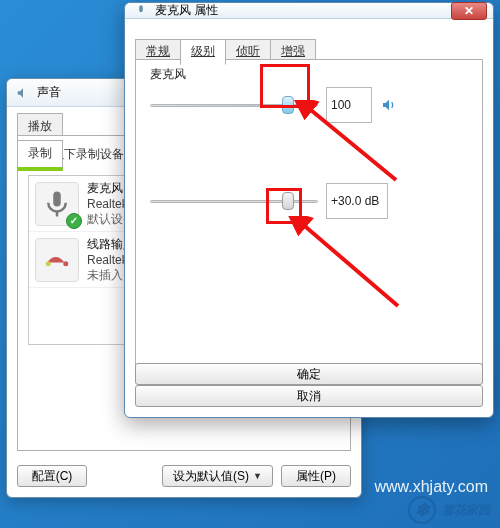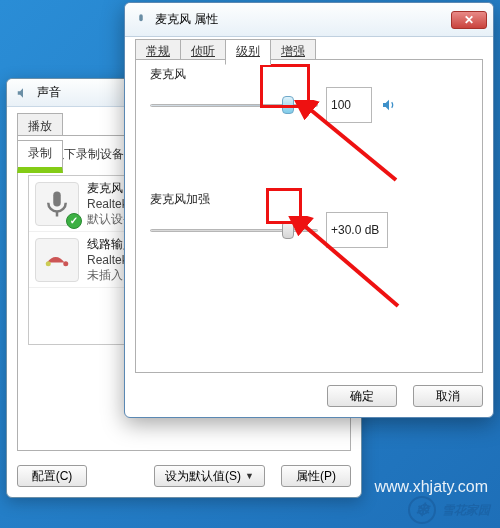--- a/index.html
+++ b/index.html
@@ -15,21 +15,21 @@
     height: 28px; display: flex; align-items: center; padding: 0 8px;
     background: linear-gradient(#fdfefe, #e9f1f7); border-bottom: 1px solid #c9d8e6;
     border-radius: 6px 6px 0 0;
   }
   .sound-titlebar .icon { width: 16px; height: 16px; margin-right: 6px; display:flex; align-items:center; justify-content:center; }
   .sound-tabs { position: absolute; left: 10px; top: 34px; display: flex; flex-direction: column; }
   .sound-tab {
     padding: 4px 10px 5px; background: #f0f0f0; border: 1px solid #b0b0b0;
     border-bottom: none; margin-right: -1px; color: #333;
   }
-  .sound-tab.active { background: #fff; border-bottom: 6px solid #84cc16; position: relative; z-index: 2; }
+  .sound-tab.active { background: #fff; border-bottom: 4px solid #84cc16; position: relative; z-index: 2; }
   .sound-panel {
     position: absolute; left: 10px; right: 10px; top: 56px; bottom: 46px;
     background: #fff; border: 1px solid #b0b0b0;
   }
   .sound-hint { padding: 10px 10px 6px; color: #333; }
   .device-list {
     margin: 6px 10px 10px; border: 1px solid #c8c8c8; background: #fff; height: 170px;
   }
   .device-item { display: flex; align-items: center; height: 56px; border-bottom: 1px solid #f0f0f0; padding: 4px 6px; }
   .device-icon { width: 44px; height: 44px; background: #f4f4f4; border: 1px solid #dcdcdc; border-radius: 4px; margin-right: 8px; display:flex; align-items:center; justify-content:center; position: relative; }
@@ -51,21 +51,21 @@
   .btn7.small { min-width: 70px; }
   .dropdown-arrow { margin-left:4px; font-size:9px; color:#333; }
 
   
   .props-window {
     position: absolute; left: 124px; top: 2px; width: 370px; height: 416px;
     background: #fff; border: 1px solid #5a88b3; border-radius: 6px;
     box-shadow: 0 6px 22px rgba(0,0,0,0.35);
   }
   .props-titlebar {
-    height: 34px; display: flex; align-items: center; padding: 0 6px 0 8px;
+    height: 16px; display: flex; align-items: center; padding: 0 6px 0 8px;
     background: linear-gradient(#fdfefe, #e8f1f8); border-bottom: 1px solid #c0d0df;
     border-radius: 6px 6px 0 0; justify-content: space-between;
   }
   .props-titlebar .left { display:flex; align-items:center; }
   .props-titlebar .icon { width:16px; height:16px; margin-right:6px; display:flex; align-items:center; justify-content:center;}
   .close-btn {
     width: 36px; height: 18px; border-radius: 3px;
     background: linear-gradient(#e88a87, #c9433d);
     border: 1px solid #a6322c; display:flex; align-items:center; justify-content:center;
     color:#fff; font-weight:bold; font-size:11px; cursor:pointer;
@@ -95,21 +95,21 @@
   }
   .thumb.blue { background: linear-gradient(#dff2fb, #7fcbe9); }
   .thumb.gray { background: linear-gradient(#f5f5f5, #d6d6d6); border-color:#9c9c9c; }
   .value-box {
     width: 46px; height: 36px; border: 1px solid #b8b8b8; background:#fff; padding:0 4px;
     display:flex; align-items:center; color:#222;
   }
   .speaker-icon { width:18px; height:18px; display:flex; align-items:center; justify-content:center; }
   .highlight-box { position:absolute; border:3px solid #e11; pointer-events:none; }
   .arrow-svg { position:absolute; pointer-events:none; }
-  .props-bottom { position:absolute; left:10px; right:10px; bottom:10px; display:flex; justify-content:flex-end; gap:16px; }
+  .props-bottom { position:absolute; left:10px; right:10px; bottom:10px; display:flex; justify-content:flex-end; gap:0;flex-direction:column; }
 
   
   .watermark {
     position:absolute; right:10px; bottom:4px; display:flex; align-items:center; gap:6px;
     font-size:20px; font-style:italic; font-weight:bold; color:#1b64a8;
   }
   .wm-icon {
     width:28px; height:28px; border-radius:50%; border:2px solid #1b64a8;
     display:flex; align-items:center; justify-content:center; color:#1b64a8; font-size:18px; font-weight:bold;
   }
@@ -163,21 +163,21 @@
           <div class="t2">Realtek Hi</div>
           <div class="t3">未插入</div>
         </div>
       </div>
     </div>
   </div>
   <div class="sound-bottom">
     <div class="btn7 small">
         <span>配置(C)</span>
       </div>
-    <div style="display:flex; gap:16px;">
+    <div style="display:flex; gap:8px;">
       <div class="btn7">
           <span>设为默认值(S)</span>
           <span class="dropdown-arrow">▼</span>
         </div>
       <div class="btn7 small">
           <span>属性(P)</span>
         </div>
     </div>
   </div>
 </div>
@@ -191,22 +191,22 @@
           </svg>
       </span>
       <span>麦克风 属性</span>
     </div>
     <div class="close-btn">
       <span>✕</span>
     </div>
   </div>
   <div class="props-tabs">
     <div class="props-tab"><span>常规</span></div>
+    <div class="props-tab active"><span>级别</span></div>
     <div class="props-tab"><span>侦听</span></div>
-    <div class="props-tab active"><span>级别</span></div>
     <div class="props-tab"><span>增强</span></div>
   </div>
   <div class="props-panel">
     <div class="group-label">麦克风</div>
     <div class="slider-row">
       <div class="track shaded">
         <div class="bar"></div>
         <div class="thumb blue" style="left:calc(82% - 6px);"></div>
       </div>
       <div class="value-box">
@@ -215,21 +215,20 @@
       <div class="speaker-icon">
         <svg width="16" height="16" viewBox="0 0 24 24">
             <path fill="#3e90c9" d="M3 9v6h4l5 5V4L7 9H3z"></path>
             <path stroke="#3e90c9" stroke-width="2" fill="none" d="M16 8c2 2 2 6 0 8"></path>
           </svg>
       </div>
     </div>
 
     <div style="height:72px;"></div>
 
-    <div class="group-label">麦克风加强</div>
     <div class="slider-row">
       <div class="track">
         <div class="bar"></div>
         <div class="thumb gray" style="left:calc(82% - 6px);"></div>
       </div>
       <div class="value-box" style="width:62px;">
           <span>+30.0 dB</span>
         </div>
     </div>
 

